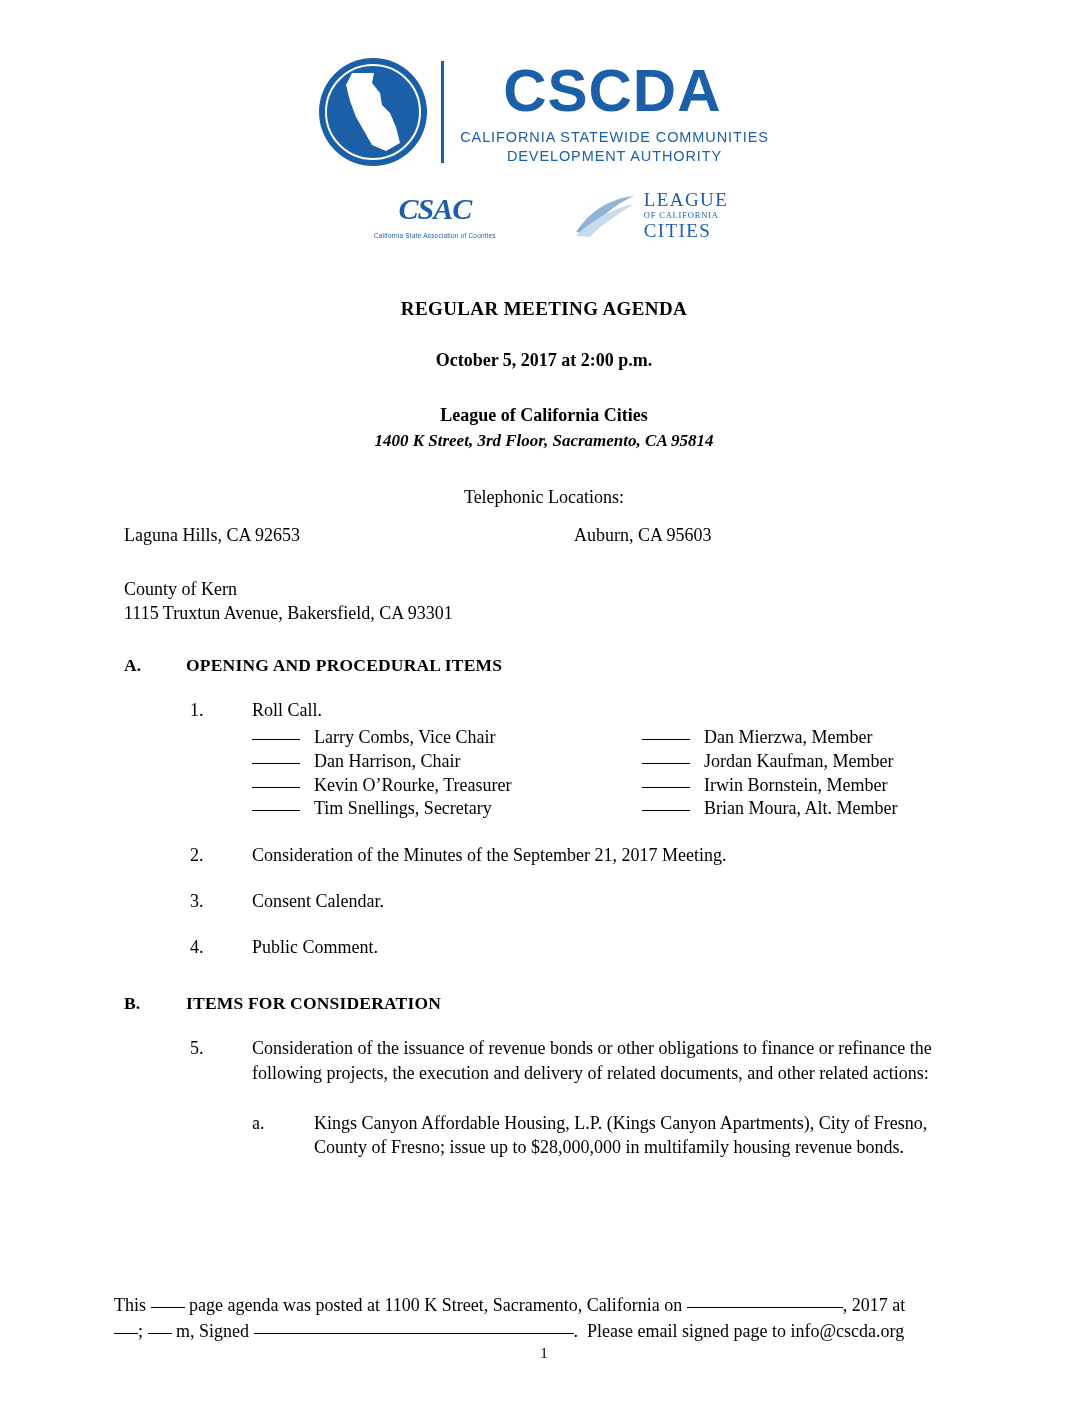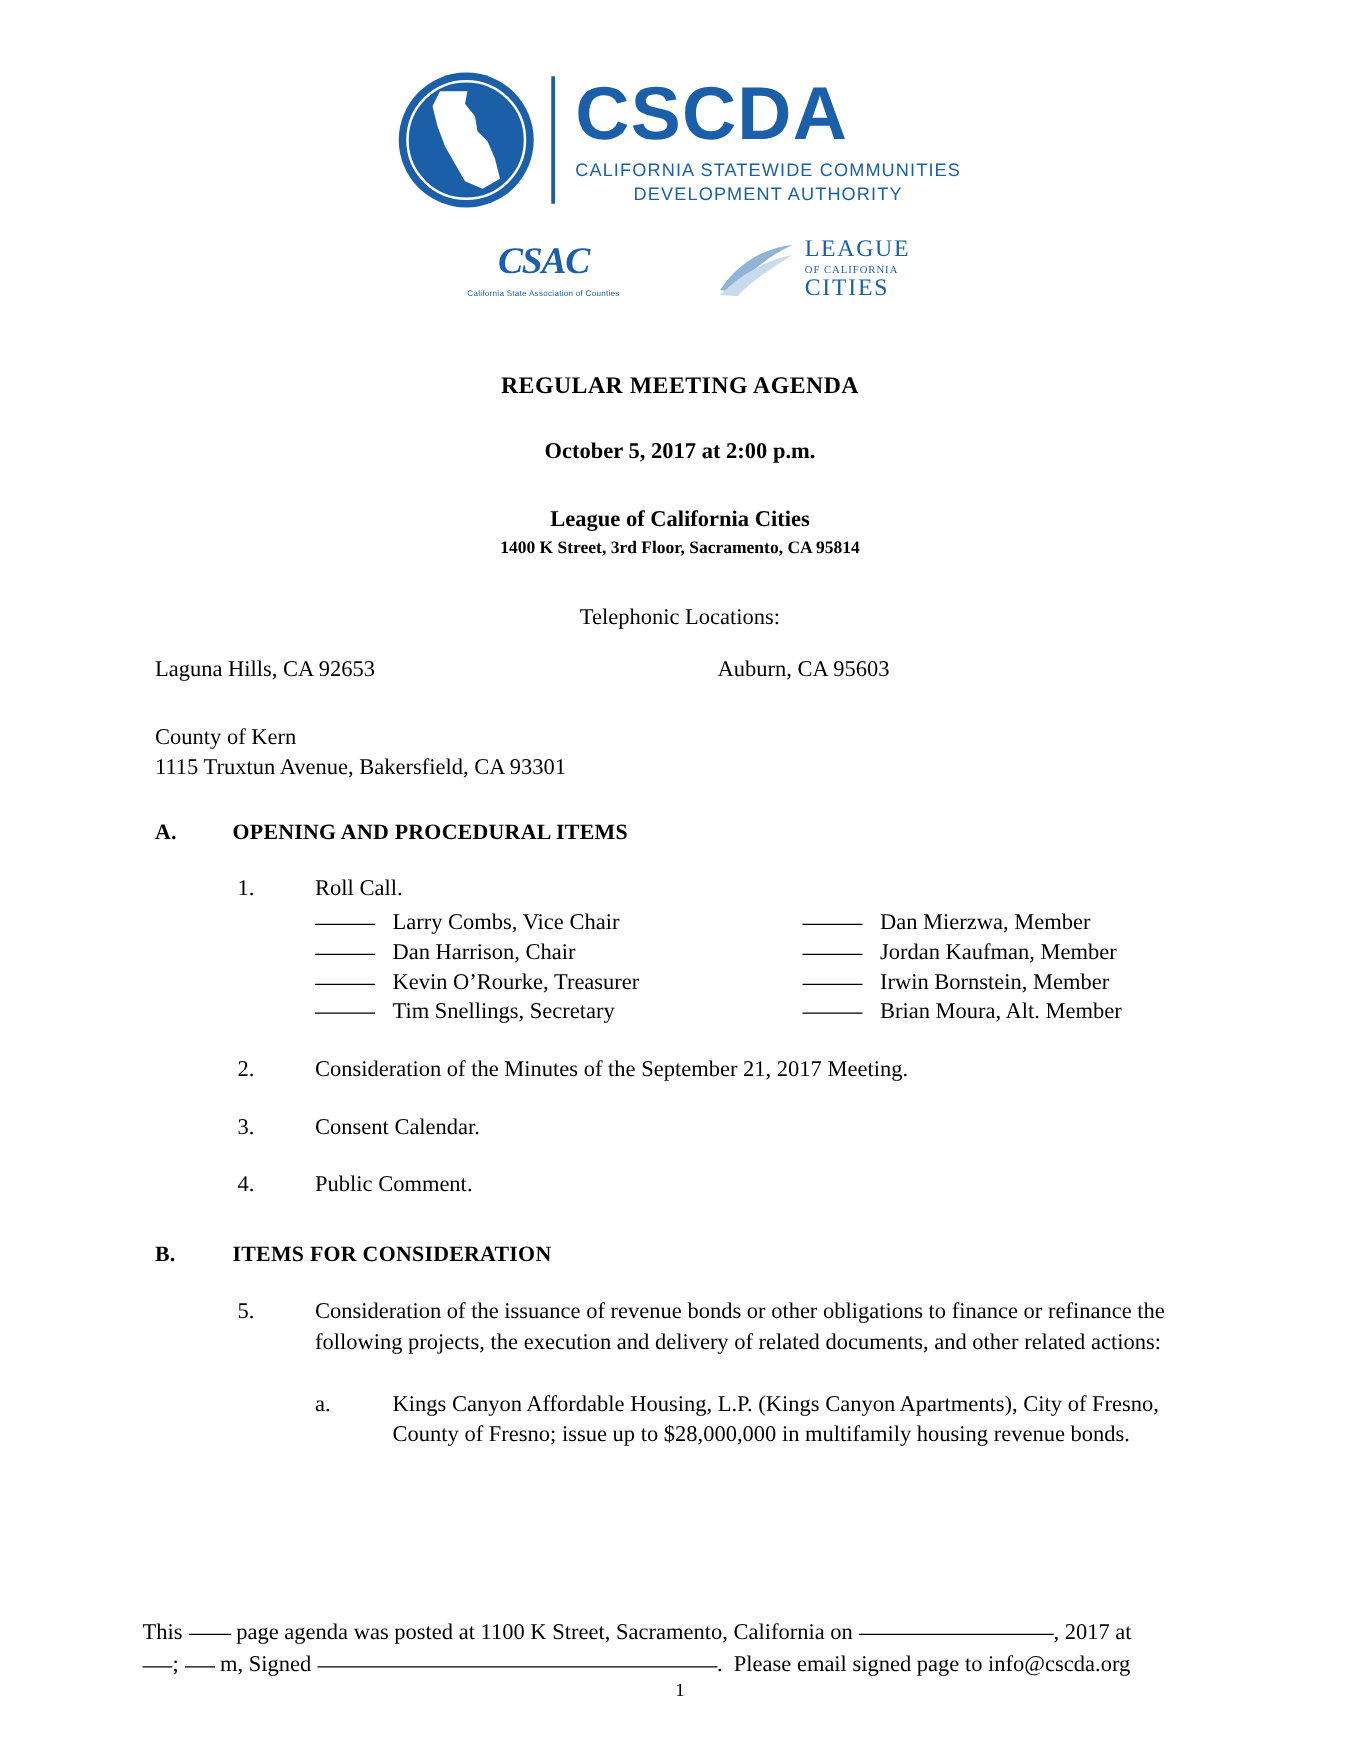--- a/index.html
+++ b/index.html
@@ -69,20 +69,21 @@
     border-left: 3px solid #1b5fa8;
     padding-left: 16px;
     line-height: 1;
   }
   .cscda-words .big {
     font-family: "Liberation Sans", sans-serif;
     font-weight: bold;
     font-size: 60px;
     letter-spacing: 1px;
     color: #1b5fa8;
+    margin-left: 43px;
   }
   .cscda-words .sub1 {
     font-family: "Liberation Sans", sans-serif;
     font-size: 14.5px;
     letter-spacing: 0.9px;
     color: #1b5fa8;
     margin-top: 9px;
   }
   .cscda-words .sub2 {
     font-family: "Liberation Sans", sans-serif;
@@ -170,22 +171,23 @@
     font-size: 18px;
     margin-top: 30px;
   }
   .venue-name {
     font-weight: bold;
     font-size: 18px;
     margin-top: 34px;
   }
   .venue-addr {
     font-weight: bold;
-    font-size: 14px;
+    font-size: 17px;
     margin-top: 5px;
+    font-style: italic;
   }
   .tele-label {
     font-size: 18px;
     margin-top: 36px;
   }
 
   
   .tele-grid {
     position: absolute;
     top: 524px;

